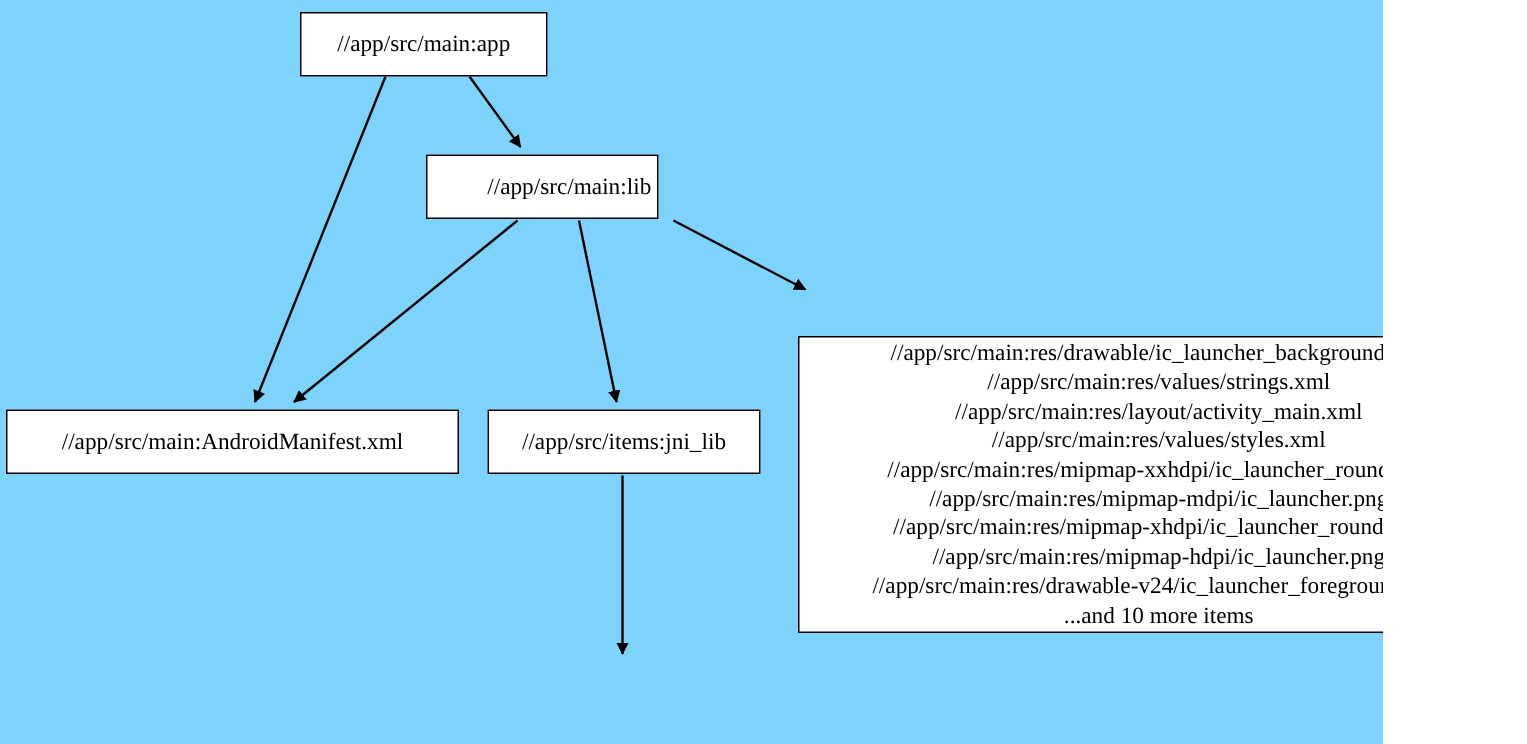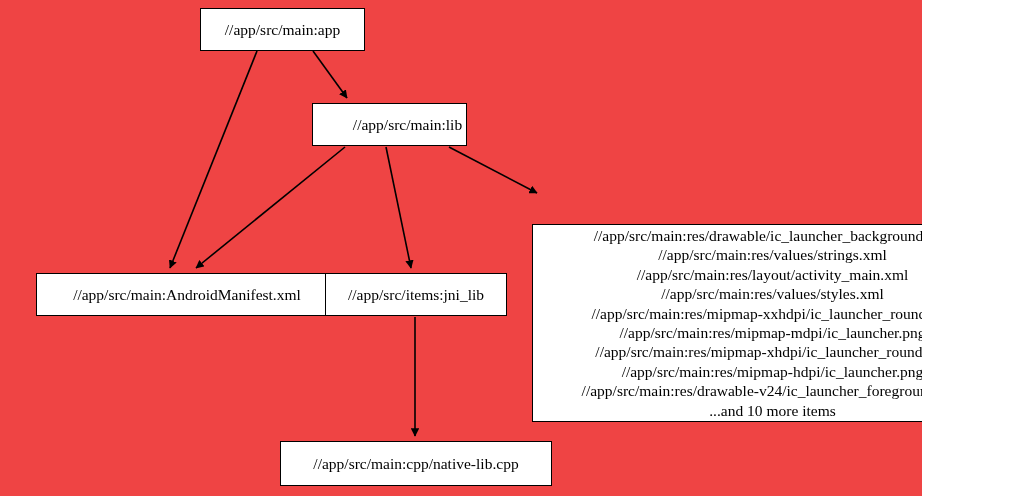--- a/index.html
+++ b/index.html
@@ -4,21 +4,21 @@
 <style>
   html, body {
     margin: 0;
     padding: 0;
     background: #ffffff;
   }
   #canvas {
     position: relative;
     width: 922px;
     height: 496px;
-    background: #ef4444;
+    background: #7dd3fc;
     font-family: "Liberation Serif", "DejaVu Serif", serif;
     overflow: hidden;
   }
   #edges {
     position: absolute;
     left: 0;
     top: 0;
     width: 1018px;
     height: 496px;
     pointer-events: none;
@@ -38,22 +38,22 @@
     white-space: pre;
     z-index: 2;
   }
   .node-label {
     display: block;
     width: 100%;
     text-align: center;
     white-space: pre;
   }
   #node-app      { left: 200px; top: 8px;   width: 165px; height: 43px; }
-  #node-lib      { left: 312px; top: 103px; width: 155px; height: 43px; padding-left: 36px; }
-  #node-manifest { left: 4px;   top: 273px; width: 302px; height: 43px; margin-left: 32px; }
+  #node-lib      { left: 284px; top: 103px; width: 155px; height: 43px; padding-left: 36px; }
+  #node-manifest { left: 4px;   top: 273px; width: 302px; height: 43px; }
   #node-jni      { left: 325px; top: 273px; width: 182px; height: 43px; }
   #node-res      { left: 532px; top: 196px; width: 481px; height: 198px; margin-top: 28px; }
   #node-native   { left: 280px; top: 441px; width: 272px; height: 45px; }
 </style>
 </head>
 <body>
 
 <div id="canvas">
 
   <svg id="edges" viewBox="0 0 1018 496" width="1018" height="496">
@@ -82,23 +82,20 @@
   </div>
 
   <div class="node" id="node-manifest">
     <span class="node-label">//app/src/main:AndroidManifest.xml</span>
   </div>
 
   <div class="node" id="node-jni">
     <span class="node-label">//app/src/items:jni_lib</span>
   </div>
 
-  <div class="node" id="node-native">
-    <span class="node-label">//app/src/main:cpp/native-lib.cpp</span>
-  </div>
 
   <div class="node" id="node-res">
     <span class="node-label">//app/src/main:res/drawable/ic_launcher_background.xml
 //app/src/main:res/values/strings.xml
 //app/src/main:res/layout/activity_main.xml
 //app/src/main:res/values/styles.xml
 //app/src/main:res/mipmap-xxhdpi/ic_launcher_round.png
 //app/src/main:res/mipmap-mdpi/ic_launcher.png
 //app/src/main:res/mipmap-xhdpi/ic_launcher_round.png
 //app/src/main:res/mipmap-hdpi/ic_launcher.png

